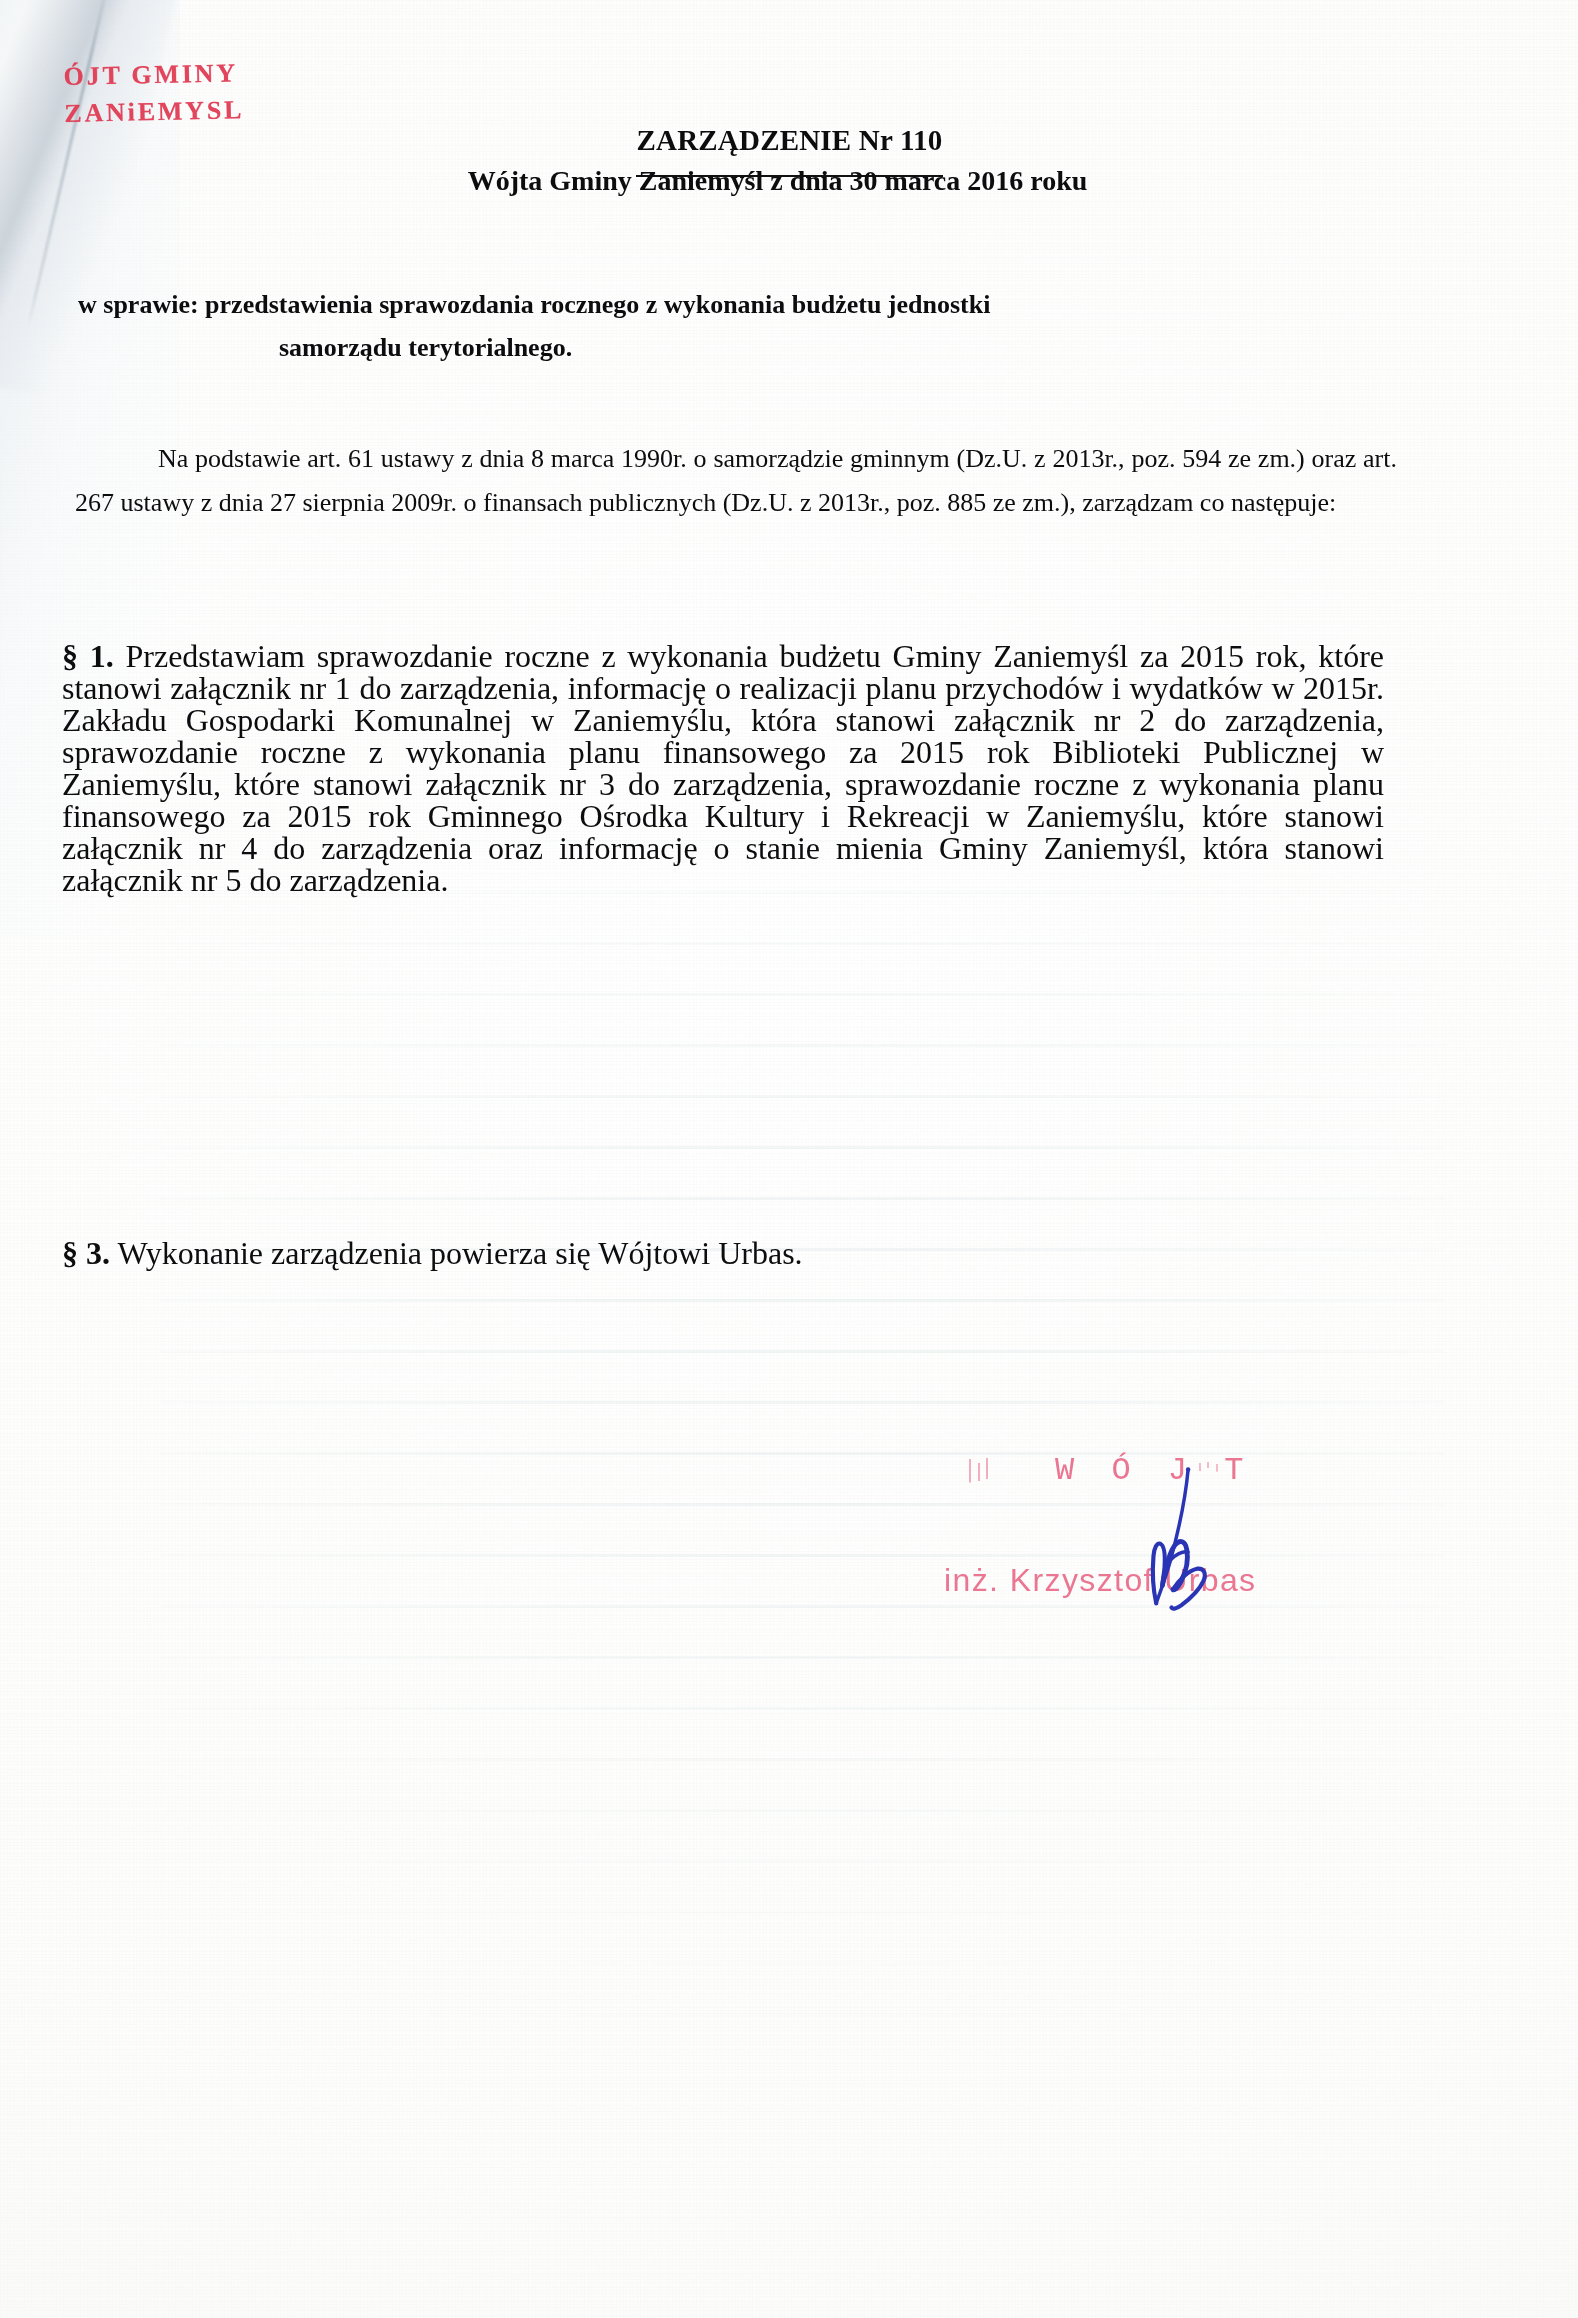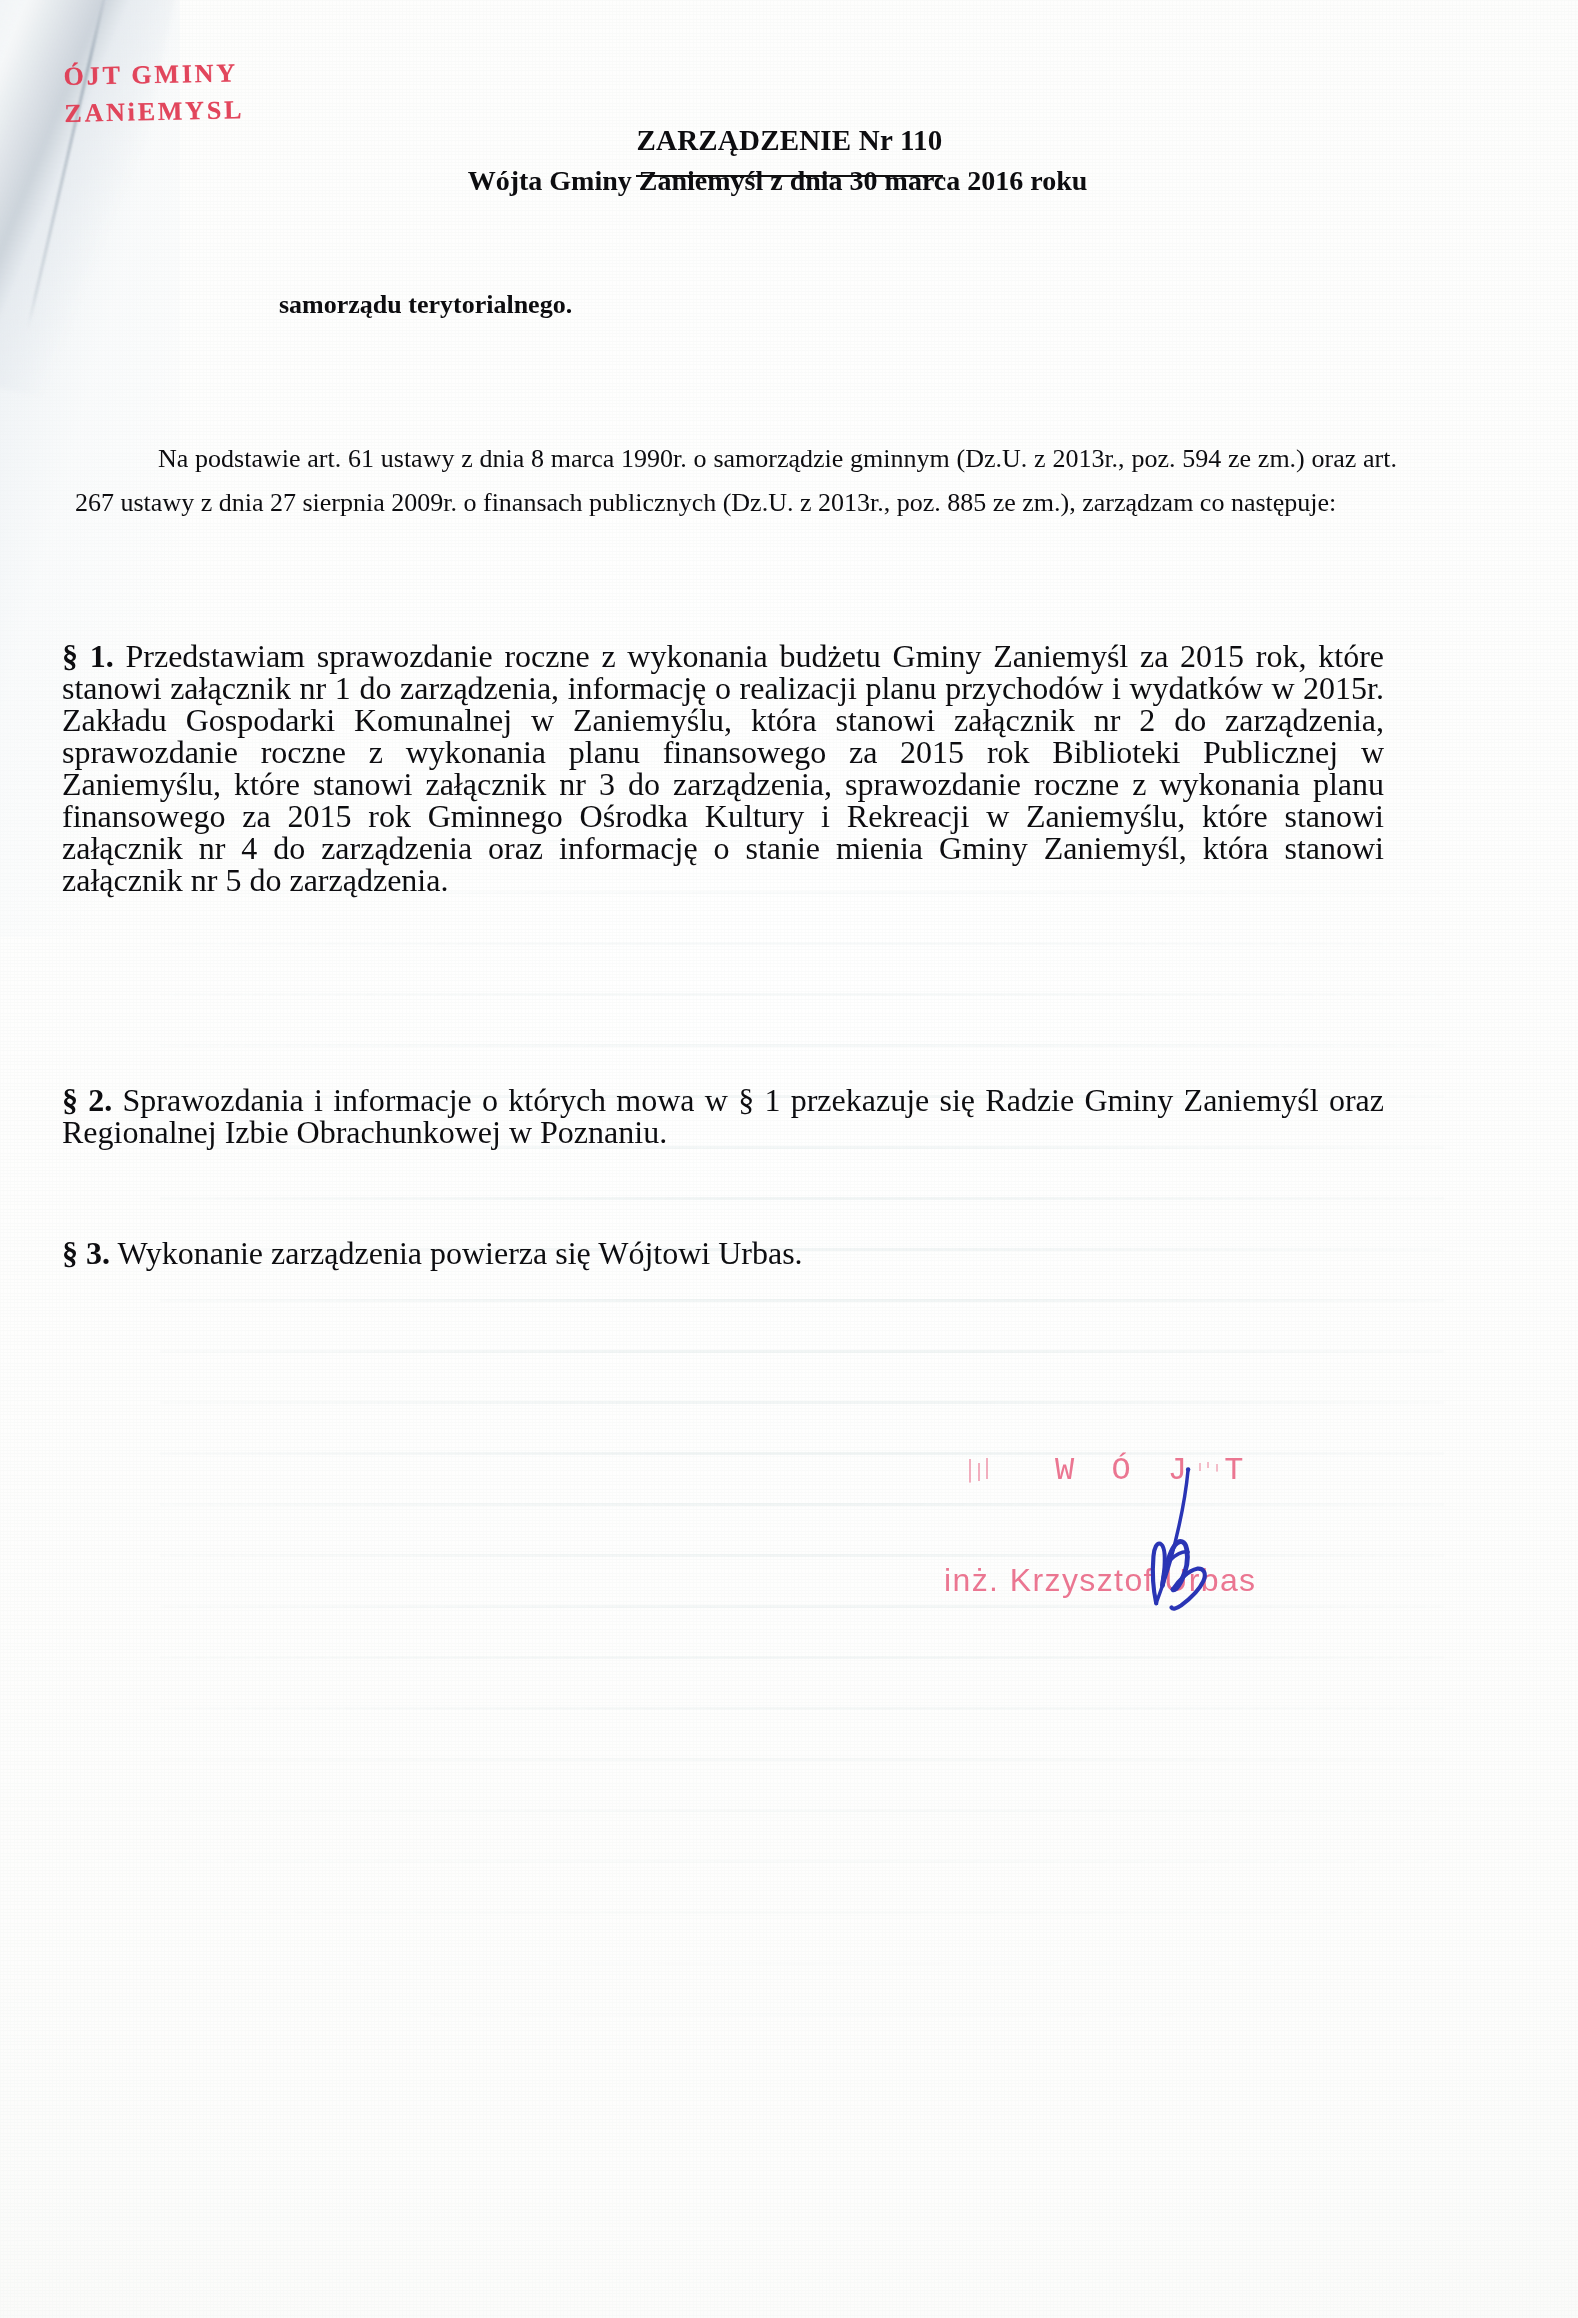--- a/index.html
+++ b/index.html
@@ -258,28 +258,28 @@
   <div class="fold-shadow"></div>
   <div class="fold-edge"></div>
 
   <div class="stamp-header"><span>ÓJT GMINY</span>
 <span>ZANiEMYSL</span></div>
 
   <div class="doc-title"><span class="ul">ZARZĄDZENIE Nr 110</span></div>
   <div class="doc-subtitle">Wójta Gminy Zaniemyśl z dnia 30 marca 2016 roku</div>
 
   <div class="subject">
+    <span class="lbl">w sprawie: przedstawienia sprawozdania rocznego z wykonania budżetu jednostki</span>
     <span class="cont">samorządu terytorialnego.</span>
   </div>
 
   <div class="legal-basis">Na podstawie art. 61 ustawy z dnia 8 marca 1990r. o samorządzie gminnym (Dz.U. z 2013r., poz. 594 ze zm.) oraz art. 267 ustawy z dnia 27 sierpnia 2009r. o finansach publicznych (Dz.U. z 2013r.,  poz. 885 ze zm.), zarządzam co następuje:</div>
 
   <div class="para p1"><b>§ 1.</b><span> Przedstawiam sprawozdanie roczne z wykonania budżetu Gminy Zaniemyśl za 2015 rok, które stanowi załącznik nr 1 do zarządzenia, informację o realizacji planu przychodów i wydatków w 2015r. Zakładu Gospodarki Komunalnej w Zaniemyślu, która stanowi załącznik nr 2 do zarządzenia, sprawozdanie roczne z wykonania planu finansowego za 2015 rok Biblioteki Publicznej w Zaniemyślu, które stanowi załącznik nr 3 do zarządzenia, sprawozdanie roczne z wykonania planu finansowego za 2015 rok Gminnego Ośrodka Kultury i Rekreacji w Zaniemyślu, które stanowi załącznik nr 4 do zarządzenia oraz informację o stanie mienia Gminy Zaniemyśl, która stanowi załącznik nr 5 do zarządzenia.</span></div>
 
-  <div class="para p2"><b>§ 2.</b><span> Sprawozdania i informacje o których mowa w § 1 przekazuje się Radzie Gminy Zaniemyśl oraz Regionalnej Izbie Obrachunkowej w Poznaniu.</span></div>
 
   <div class="para p3"><b>§ 3.</b><span> Wykonanie zarządzenia powierza się Wójtowi Urbas.</span></div>
 
   <div class="sig-block">
     <div class="sig-specks"></div>
     <div class="sig-specks2"></div>
     <div class="sig-wojt">W Ó J T</div>
     <div class="sig-name">inż. Krzysztof Urbas</div>
     <svg class="sig-ink" viewBox="0 0 360 290">
       <g fill="none" stroke="#2a35b5" stroke-linecap="round" stroke-linejoin="round">

